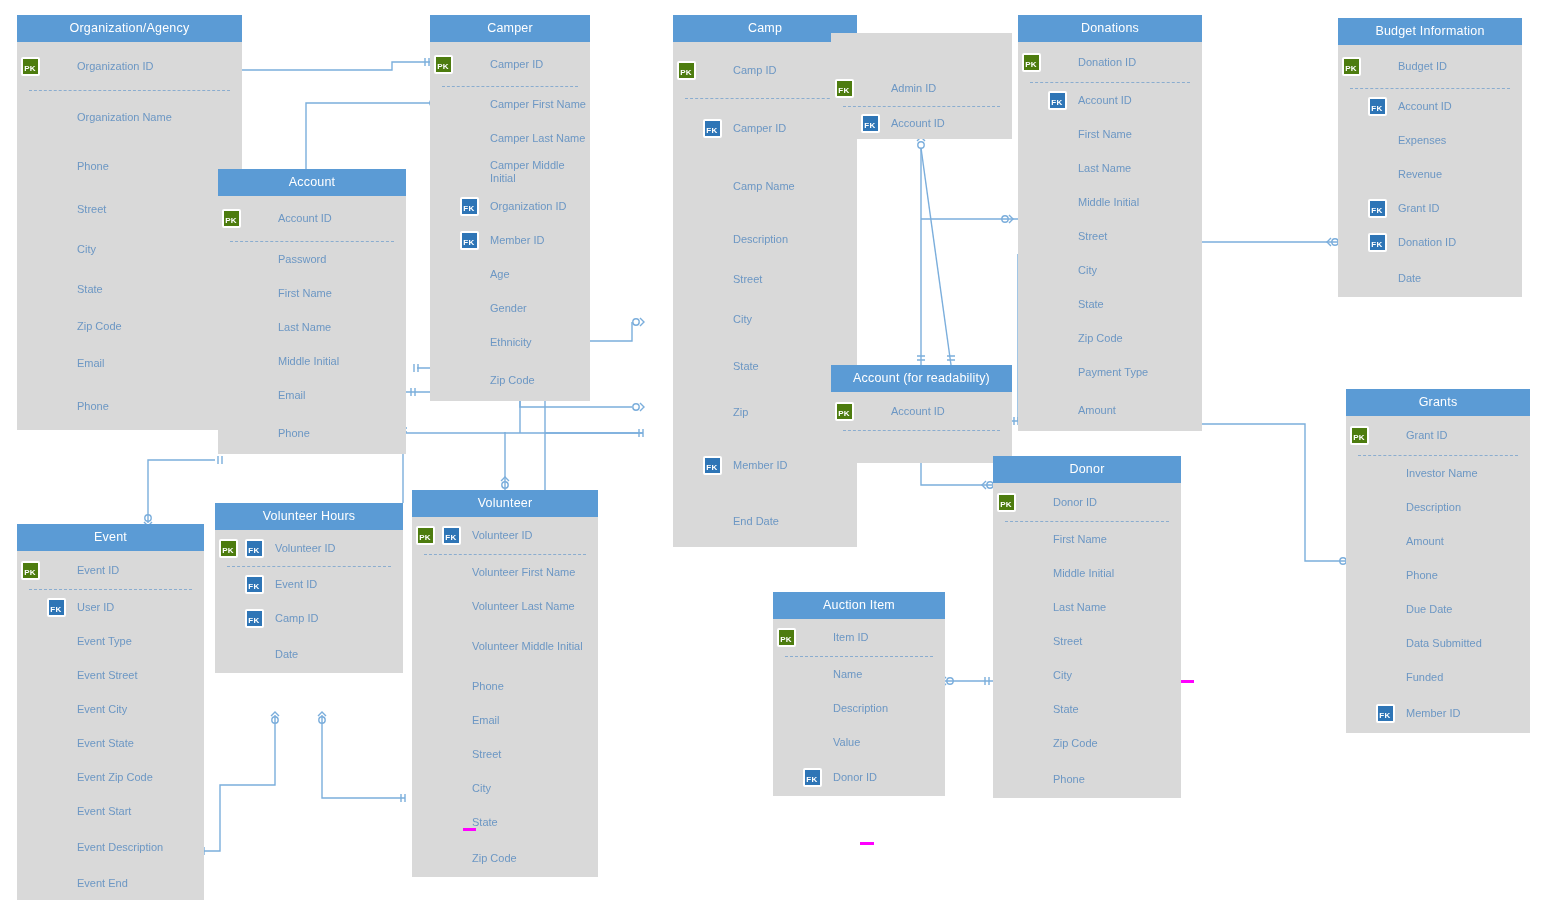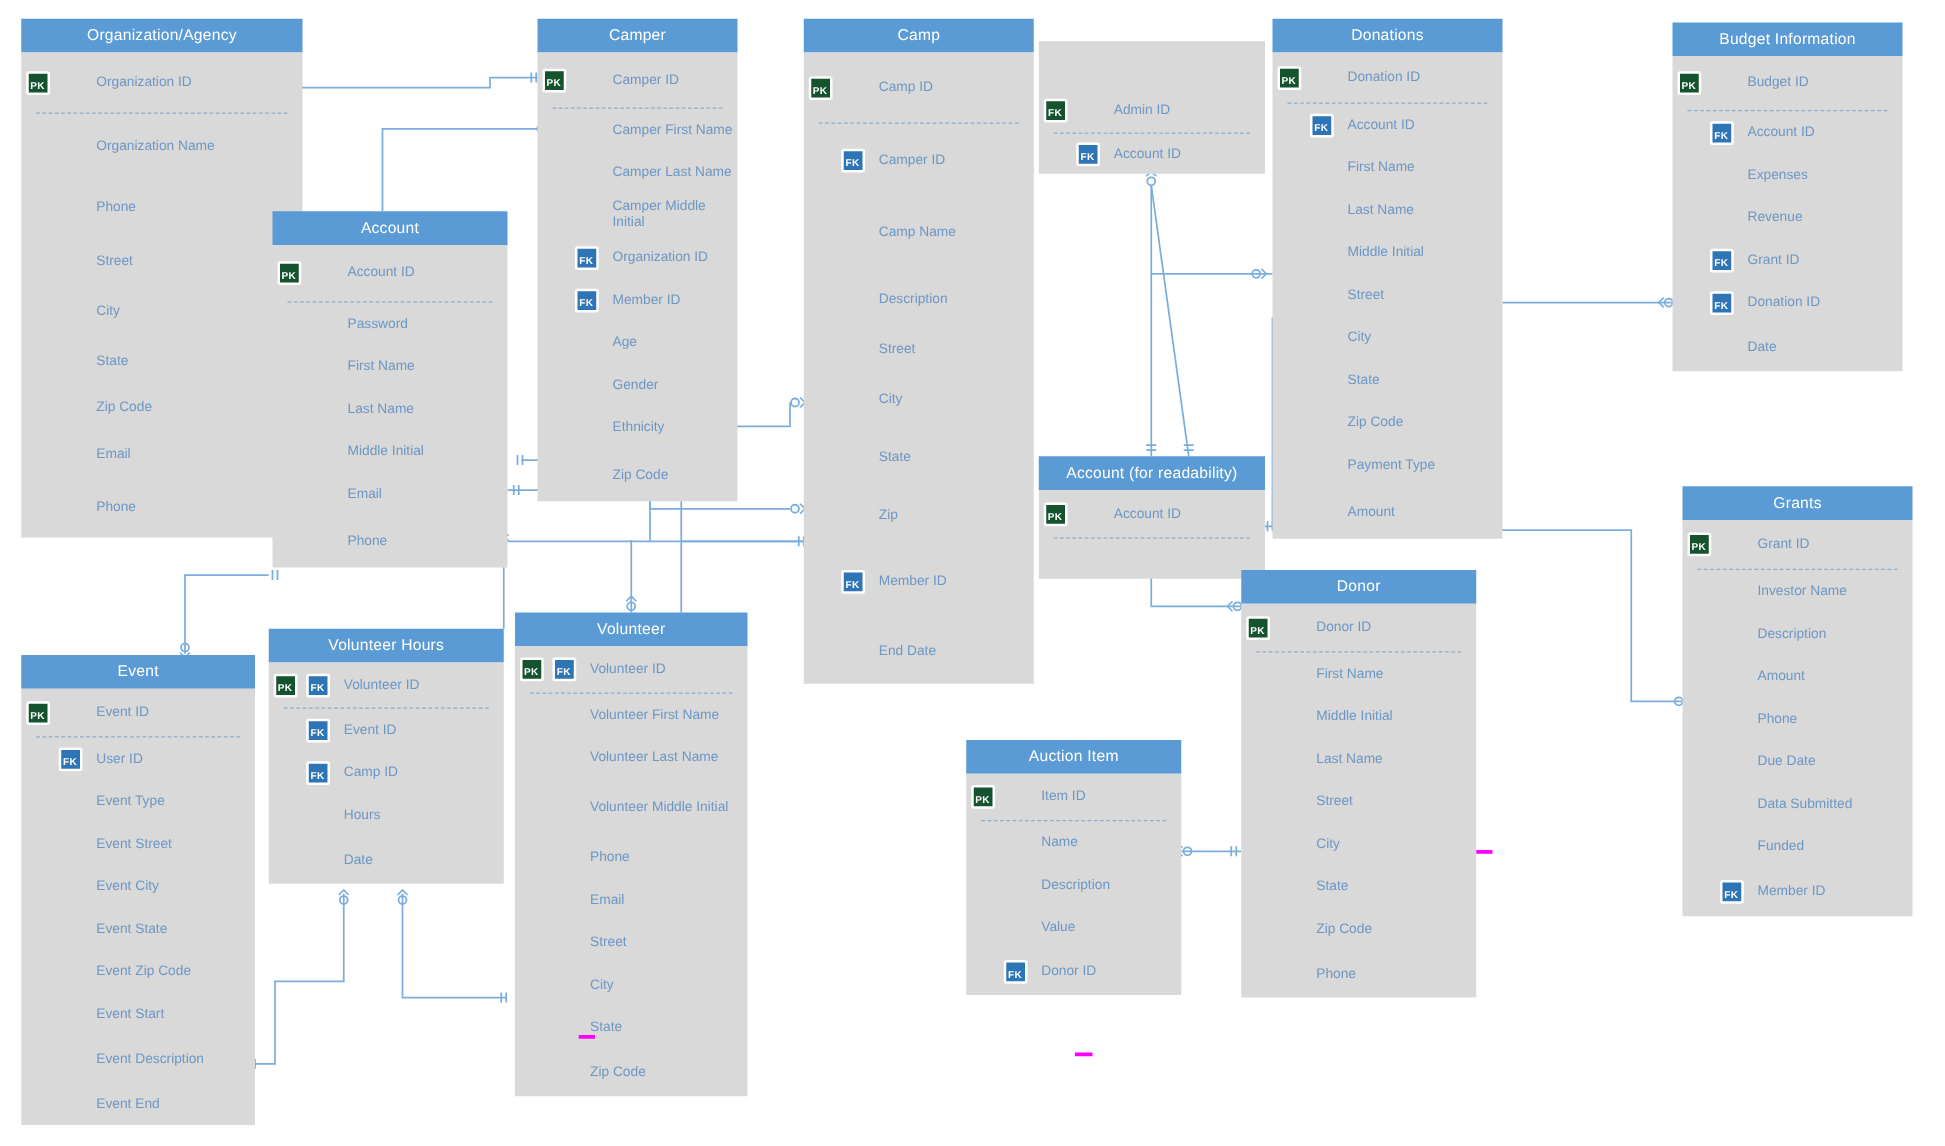--- a/index.html
+++ b/index.html
@@ -22,21 +22,21 @@
   .attr{
     position:relative;display:flex;align-items:center;
     font-size:11px;color:#6C97C4;box-sizing:border-box;
   }
   .attr .badge{
     width:19px;height:19px;border-radius:2px;flex:0 0 19px;
     color:#ffffff;font-size:8px;font-weight:bold;line-height:19px;
     text-align:center;letter-spacing:.3px;
     border:2px solid #ffffff;box-sizing:border-box;
   }
-  .badge.pk{background:#14532d;}
+  .badge.pk{background:#4d7c0f;}
   .badge.fk{background:#2E75B6;}
   .attr .slotA{width:26px;flex:0 0 26px;display:flex;justify-content:center;}
   .attr .slotB{width:26px;flex:0 0 26px;display:flex;justify-content:center;}
   .attr .lbl{padding-left:8px;line-height:1.15;}
   .sep{height:0;border-top:1px dashed #7EA6CE;margin:0 12px;opacity:.85;}
 
   .magenta{position:absolute;background:#FF00FF;height:3px;}
 </style>
 </head>
 <body>
@@ -280,21 +280,21 @@
             <span class="slotB"></span>
             <span class="lbl">Ethnicity</span>
           </div>
           <div class="attr" style="height: 42px;">
             <span class="slotA"></span>
             <span class="slotB"></span>
             <span class="lbl">Zip Code</span>
           </div>
         </div>
       </div>
-      <div class="entity" style="left: 643px; top: 15px; width: 184px;">
+      <div class="entity" style="left: 673px; top: 15px; width: 184px;">
         <div class="hdr">Camp</div>
         <div class="body">
           <div class="attr" style="height: 56px;">
             <span class="slotA">
               <span class="badge pk">PK</span>
             </span>
             <span class="slotB"></span>
             <span class="lbl">Camp ID</span>
           </div>
           <div class="sep"></div>
@@ -727,25 +727,20 @@
               <span class="badge fk">FK</span>
             </span>
             <span class="lbl">Event ID</span>
           </div>
           <div class="attr" style="height: 34px;">
             <span class="slotA"></span>
             <span class="slotB">
               <span class="badge fk">FK</span>
             </span>
             <span class="lbl">Camp ID</span>
-          </div>
-          <div class="attr" style="height: 34px;">
-            <span class="slotA"></span>
-            <span class="slotB"></span>
-            <span class="lbl">Hours</span>
           </div>
           <div class="attr" style="height: 38px;">
             <span class="slotA"></span>
             <span class="slotB"></span>
             <span class="lbl">Date</span>
           </div>
         </div>
       </div>
       <div class="entity" style="left: 412px; top: 490px; width: 186px;">
         <div class="hdr">Volunteer</div>

